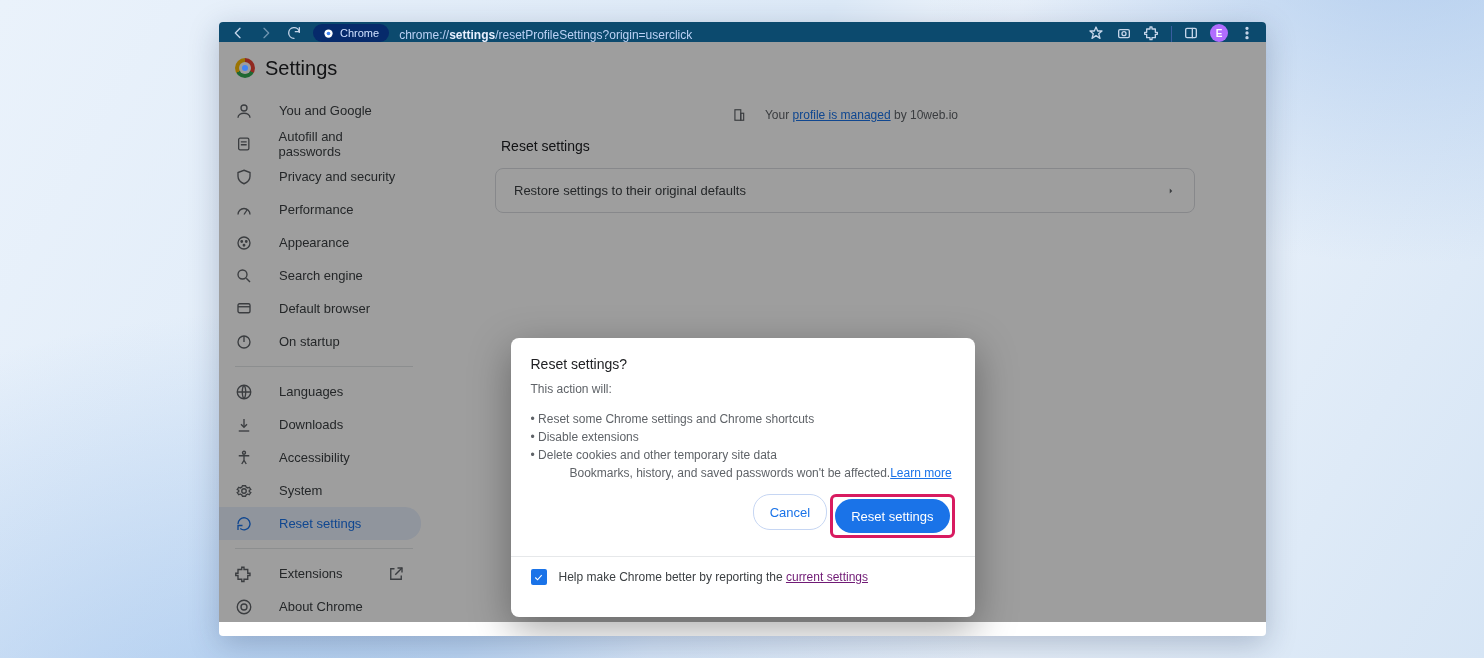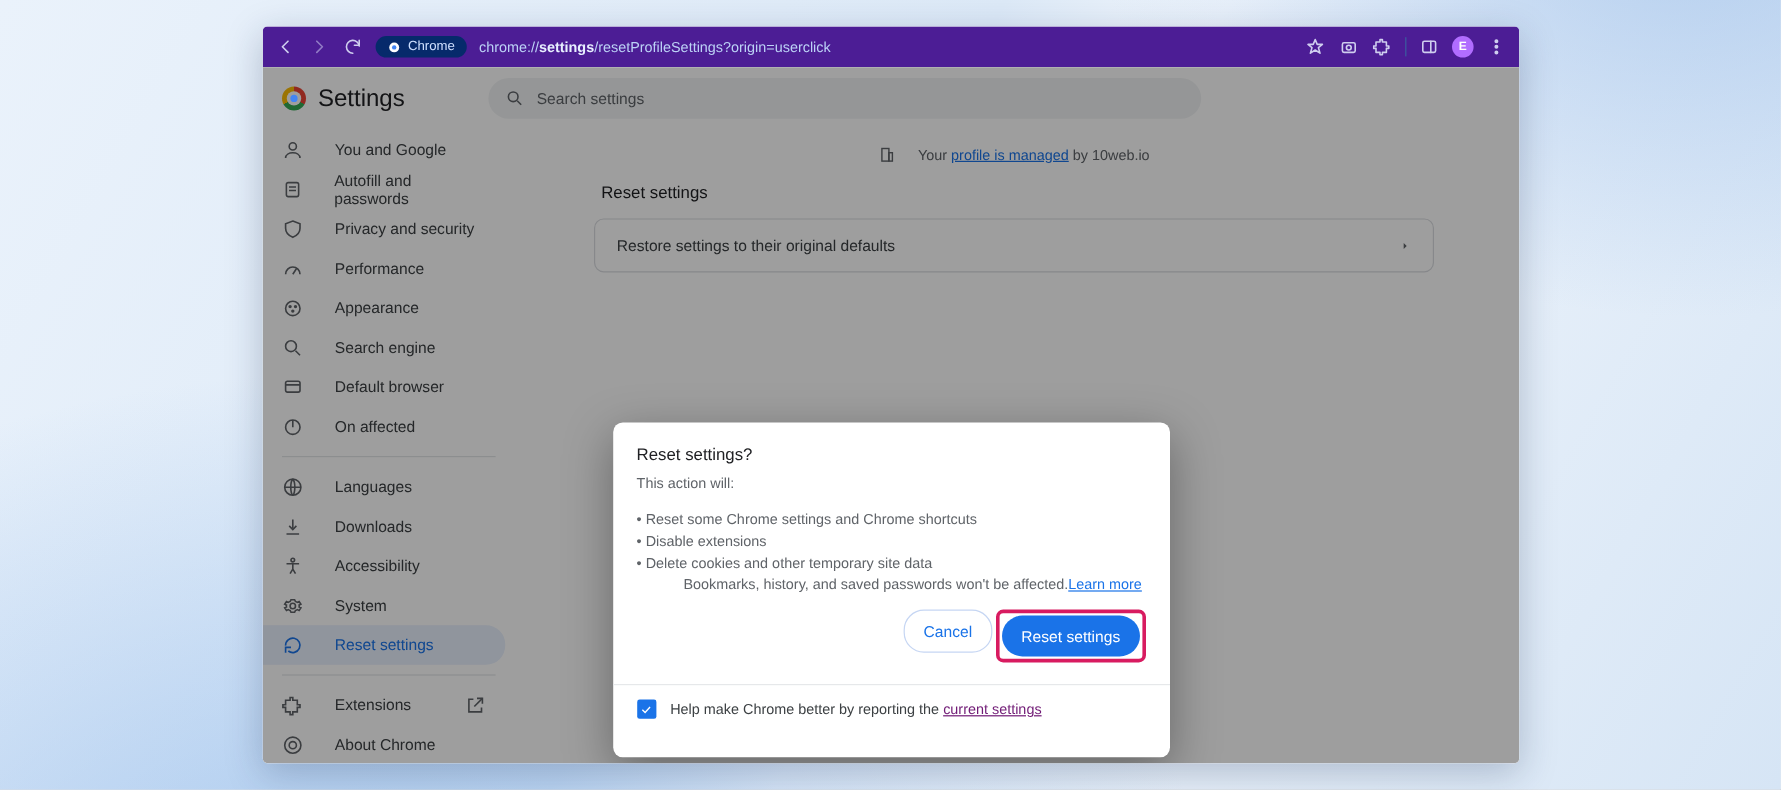--- a/index.html
+++ b/index.html
@@ -7,21 +7,21 @@
     background:
       radial-gradient(1200px 800px at 20% 120%, rgba(120,170,230,.55), transparent 60%),
       radial-gradient(900px 600px at 95% -10%, rgba(140,180,230,.55), transparent 55%),
       linear-gradient(120deg,#eaf2fb 0%,#dce9f7 45%,#f1f6fc 55%,#d6e5f5 100%);
   }
   .browser{
     position:absolute;left:219px;top:22px;width:1047px;height:614px;
     background:#fff;border-radius:4px;box-shadow:0 8px 30px rgba(20,40,80,.25);overflow:hidden;
   }
   
-  .toolbar{height:34px;background:#4c1d95;display:flex;align-items:center;padding:0 10px;gap:10px;color:#cfe0ff;font-size:12px;}
+  .toolbar{height:20px;background:#0c4a6e;display:flex;align-items:flex-end;padding:0 10px;gap:10px;color:#cfe0ff;font-size:12px;}
   .tb-btn{width:18px;height:18px;display:flex;align-items:center;justify-content:center;color:#cfe0ff;opacity:.85;}
   .tb-btn svg{width:16px;height:16px;stroke:#e6eeff;fill:none;stroke-width:2;stroke-linecap:round;stroke-linejoin:round;}
   .tb-chip{display:flex;align-items:center;gap:6px;background:#062a6b;border-radius:14px;padding:3px 10px;font-size:11px;white-space:nowrap;}
   .tb-chip svg{width:11px;height:11px;}
   .url{flex:1;font-size:12px;color:#bcd2f6;white-space:nowrap;overflow:hidden;}
   .url .bold{color:#e8f0ff;font-weight:600;}
   .avatar{width:18px;height:18px;border-radius:50%;background:#b16dff;color:#fff;font-size:10px;display:flex;align-items:center;justify-content:center;font-weight:600;}
   
   .content{position:relative;height:580px;background:#fff;}
   .dim{position:absolute;inset:0;background:#fff;}
@@ -131,27 +131,20 @@
         </svg>
       </span>
   </div>
 
   <div class="content">
 
     <div class="dim">
       <div class="head">
         <span class="logo"></span>
         <h1>Settings</h1>
-        <div class="search">
-          <svg viewBox="0 0 24 24">
-              <circle cx="10" cy="10" r="6"></circle>
-              <line x1="20" y1="20" x2="15" y2="15"></line>
-            </svg>
-          <span>Search settings</span>
-        </div>
       </div>
 
       <div class="sidebar">
         <div class="nav-item">
             <svg viewBox="0 0 24 24">
               <circle cx="12" cy="8" r="4"></circle>
               <path d="M4 21c0-4 4-6 8-6s8 2 8 6"></path>
             </svg>
             <span>You and Google</span>
           </div>
@@ -197,21 +190,21 @@
               <rect x="4" y="5" width="16" height="12" rx="2"></rect>
               <line x1="4" y1="9" x2="20" y2="9"></line>
             </svg>
             <span>Default browser</span>
           </div>
         <div class="nav-item">
             <svg viewBox="0 0 24 24">
               <circle cx="12" cy="12" r="8"></circle>
               <line x1="12" y1="4" x2="12" y2="12"></line>
             </svg>
-            <span>On affected</span>
+            <span>On startup</span>
           </div>
         <div class="divider"></div>
         <div class="nav-item">
             <svg viewBox="0 0 24 24">
               <circle cx="12" cy="12" r="9"></circle>
               <path d="M3 12h18M12 3c3 3 3 15 0 18M12 3c-3 3-3 15 0 18"></path>
             </svg>
             <span>Languages</span>
           </div>
         <div class="nav-item">

